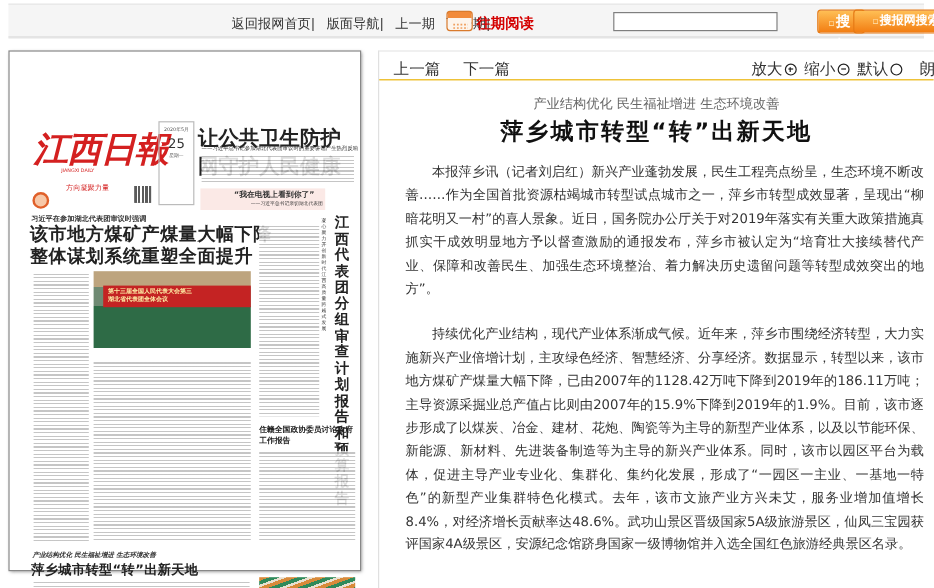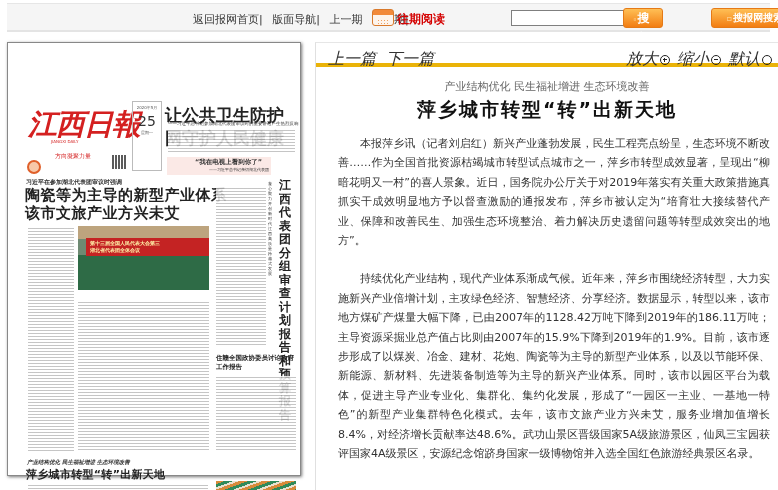--- a/index.html
+++ b/index.html
@@ -6,52 +6,52 @@
   html, body { width: 778px; height: 490px; overflow: hidden; background: #ffffff; font-family: "DejaVu Sans", "Liberation Sans", sans-serif; }
   .topbar { position: absolute; left: 7px; top: 3px; width: 763px; height: 29px; background: #f5f5f5; border-top: 1px solid #e6e6e6; border-bottom: 2px solid #e4e4e4; font-size: 11px; color: #333; }
   .date { position: absolute; left: 9px; top: 8px; }
   .nav { position: absolute; left: 186px; top: 8px; white-space: nowrap; }
   .nav span { margin-right: 6px; }
   .cal-icon { position: absolute; left: 365px; top: 5px; width: 22px; height: 17px; border-radius: 3px; background: linear-gradient(#f28a3a 0 35%, #fdf4ec 35% 100%); border: 1px solid #d97a2c; }
   .cal-icon i { position: absolute; left: 4px; top: 9px; width: 13px; height: 5px; background-image: radial-gradient(#f0a060 35%, transparent 40%); background-size: 3px 3px; }
   .past { position: absolute; left: 390px; top: 7px; color: #d40000; font-weight: bold; font-size: 12px; }
   .search-input { position: absolute; left: 504px; top: 6px; width: 137px; height: 16px; border: 1px solid #7f7f7f; background: #fff; }
   .btn { position: absolute; top: 4px; height: 20px; border-radius: 3px; color: #fff; font-weight: bold; background: linear-gradient(#ffbf55, #f27d12); border: 1px solid #e57a16; text-align: center; line-height: 18px; font-size: 12px; }
-  .btn1 { left: 616px; width: 40px; letter-spacing: 3px; font-family: Liberation Serif, serif; }
+  .btn1 { left: 674px; width: 40px; letter-spacing: 3px; }
   .btn2 { left: 704px; width: 88px; font-size: 10px; }
   .btn .ic { font-size: 8px; color: #ffe2b0; margin-right: 1px; letter-spacing: 0; }
 
   .paper-frame { position: absolute; left: 7px; top: 42px; width: 294px; height: 434px; background: #fff; border: 1px solid #888; box-shadow: 1px 1px 3px #777; }
   .paper { position: absolute; left: 0; top: 0; width: 100%; height: 100%; overflow: hidden; margin-top: 48px; }
   .masthead { position: absolute; left: 20px; top: 14px; font-family: "DejaVu Serif", serif; font-style: italic; font-weight: bold; color: #d42020; font-size: 29px; letter-spacing: -1px; }
   .mast-sub { position: absolute; left: 43px; top: 48px; font-size: 4px; color: #d42020; }
   .mast-tag { position: absolute; left: 47px; top: 61px; font-size: 6px; color: #d42020; }
   .mast-logo { position: absolute; left: 19px; top: 69px; width: 14px; height: 14px; border-radius: 50%; border: 2px solid #e0602a; background: #f7c8a8; }
   .qr { position: absolute; left: 104px; top: 64px; width: 14px; height: 14px; background: repeating-linear-gradient(90deg,#333 0 2px,#fff 2px 3px), #333; opacity: .8; }
   .datebox { position: absolute; left: 124px; top: 10px; width: 30px; height: 70px; border: 1px solid #bbb; font-size: 4px; text-align: center; color: #555; padding-top: 3px; }
-  .datebox b { display: block; font-size: 14px; color: #333; margin: 3px 0 1px; font-weight: normal; }
+  .datebox b { display: block; font-size: 11px; color: #333; margin: 3px 0 1px; font-weight: normal; }
   .lead-head { position: absolute; left: 157px; top: 13px; font-size: 17px; font-weight: bold; color: #222; }
   .lead-sub { position: absolute; left: 160px; top: 30px; font-size: 4.5px; color: #333; }
   .textblock { position: absolute; background: repeating-linear-gradient(#fff 0 1px, #bbb 1px 2px, #fff 2px 3px); opacity: .85; }
   .pinkbox { position: absolute; left: 159px; top: 66px; width: 104px; height: 18px; background: #fbe9e6; }
   .pinkbox .q { position: absolute; left: 28px; top: 1px; font-size: 6.5px; font-weight: bold; color: #333; }
   .pinkbox .q2 { position: absolute; left: 42px; top: 10px; font-size: 4px; color: #333; }
   .kicker1 { position: absolute; left: 18px; top: 87px; font-size: 6px; font-weight: bold; color: #333; }
   .head1 { position: absolute; left: 17px; top: 95px; font-size: 15px; font-weight: bold; color: #222; line-height: 18px; letter-spacing: 0.5px; }
   .photo1 { position: absolute; left: 70px; top: 135px; width: 131px; height: 64px; background: linear-gradient(#bda47e 0 20%, #6f8a73 20% 45%, #2e6b46 45% 100%); }
   .photo1 .banner { position: absolute; left: 8px; top: 12px; width: 123px; height: 18px; background: #c42323; color: #fff1a8; font-size: 5px; font-weight: bold; padding: 2px 4px; line-height: 7px; }
   .vhead { position: absolute; left: 271px; top: 88px; width: 14px; font-size: 12px; font-weight: bold; color: #222; line-height: 13.5px; }
   .vsub2 { position: absolute; left: 260px; top: 90px; width: 6px; font-size: 4px; color: #333; line-height: 5px; }
   .head2 { position: absolute; left: 208px; top: 263px; font-size: 6.5px; font-weight: bold; color: #222; line-height: 9px; }
   .kicker3 { position: absolute; left: 19px; top: 368px; font-size: 5.5px; font-weight: bold; color: #333; font-style: italic; }
   .head3 { position: absolute; left: 18px; top: 376px; font-size: 11px; font-weight: bold; color: #222; letter-spacing: 0.3px; }
   .photo2 { position: absolute; left: 208px; top: 150px; width: 80px; height: 48px; background: repeating-linear-gradient(160deg, #d88a3a 0 3px, #2f8a5a 3px 6px, #e8e0d0 6px 8px); }
 
   .art { position: absolute; left: 315px; top: 42px; width: 463px; height: 448px; border-left: 1px solid #e0e0e0; border-top: 1px solid #e6e6e6; background: #fff; }
-  .art-toolbar { position: absolute; left: 0; top: 0; width: 100%; height: 24px; border-bottom: 4px solid #eab308; font-size: 16px; color: #333; font-style: italic; }
+  .art-toolbar { position: absolute; left: 0; top: 0; width: 100%; height: 24px; border-bottom: 1px solid #eab308; font-size: 13px; color: #333; }
   .prev { position: absolute; left: 12px; top: 6px; }
   .next { position: absolute; left: 70px; top: 6px; }
   .tools { position: absolute; left: 310px; top: 6px; white-space: nowrap; }
   .tools span { margin-right: 2px; }
   .circ { display: inline-block; width: 10px; height: 10px; border: 1.2px solid #222; border-radius: 50%; position: relative; vertical-align: -1px; margin-right: 4px; }
   .circ.plus::before, .circ.minus::before { content: ""; position: absolute; left: 1.5px; top: 3.2px; width: 4.6px; height: 1.3px; background: #222; }
   .circ.plus::after { content: ""; position: absolute; left: 3.2px; top: 1.5px; width: 1.3px; height: 4.6px; background: #222; }
   .kicker { position: absolute; left: 0; width: 100%; top: 36px; text-align: center; font-size: 11px; color: #666; }
   .title { position: absolute; left: 0; width: 100%; top: 54px; text-align: center; font-size: 19px; font-weight: bold; color: #111; letter-spacing: 2px; }
   .body { position: absolute; left: 22px; top: 91px; width: 432px; font-size: 11px; color: #333; line-height: 19.4px; text-align: justify; }
@@ -90,22 +90,22 @@
     </div>
     <div class="lead-head">让公共卫生防护网守护人民健康</div>
     <div class="lead-sub">——习近平总书记参加湖北代表团审议时的重要讲话产生热烈反响</div>
     <div class="textblock" style="left:160px;top:38px;width:127px;height:24px;"></div>
     <div class="pinkbox">
       <span class="q">“我在电视上看到你了”</span>
       <span class="q2">——习近平总书记亲切湖北代表团</span>
     </div>
     <div class="kicker1">习近平在参加湖北代表团审议时强调</div>
     <div class="head1">
-      <div>陶瓷等为主导的新型产业体系</div>
-      <div>该市文旅产业方兴未艾</div>
+      <div>该市地方煤矿产煤量大幅下降</div>
+      <div>整体谋划系统重塑全面提升</div>
     </div>
     <div class="textblock" style="left:20px;top:136px;width:46px;height:225px;"></div>
     <div class="photo1">
       <div class="banner">
         <div>第十三届全国人民代表大会第三</div>
         <div>湖北省代表团全体会议</div>
       </div>
     </div>
     <div class="textblock" style="left:70px;top:210px;width:131px;height:150px;"></div>
     <div class="textblock" style="left:208px;top:96px;width:50px;height:160px;"></div>

